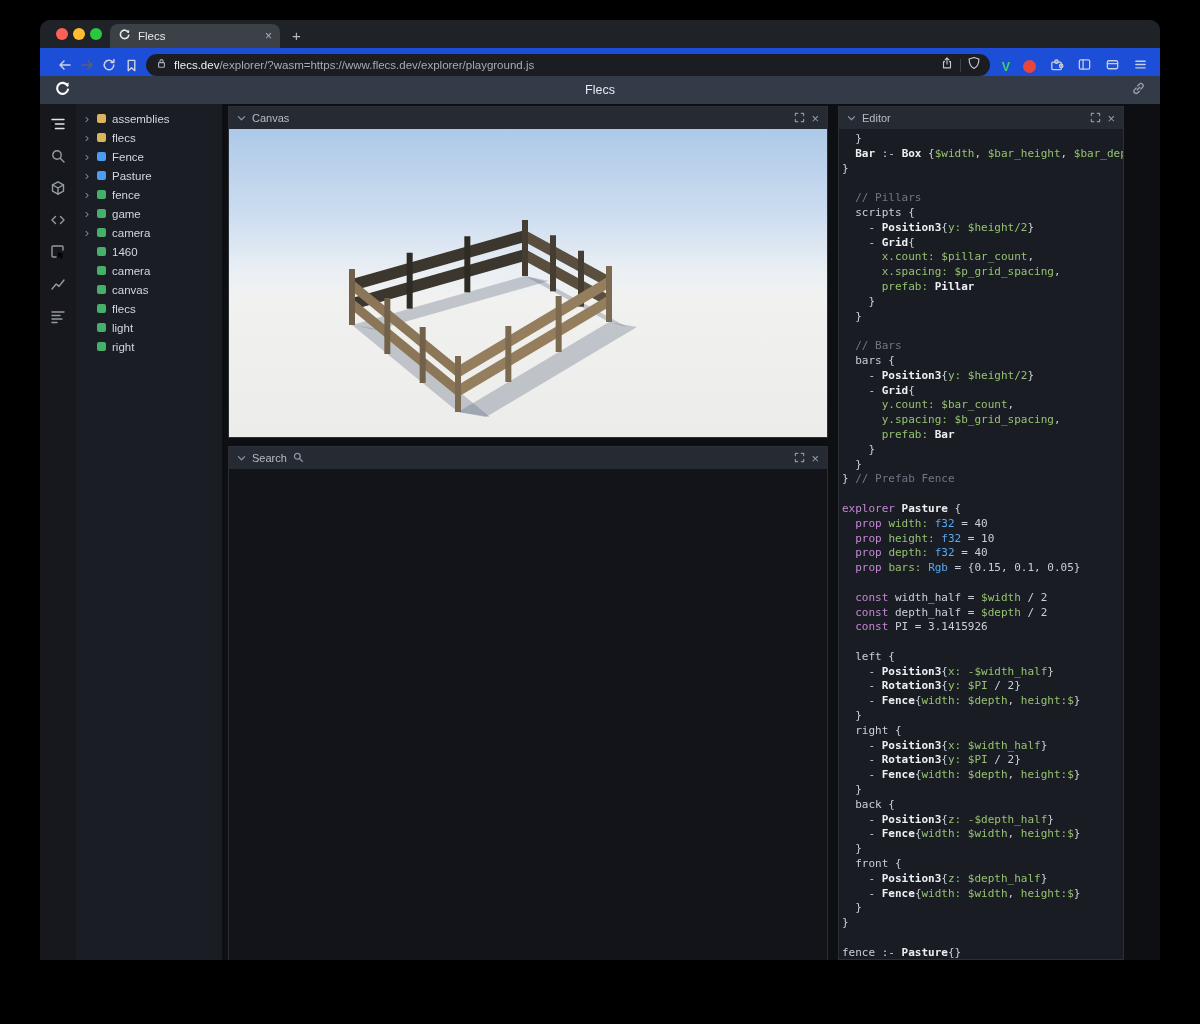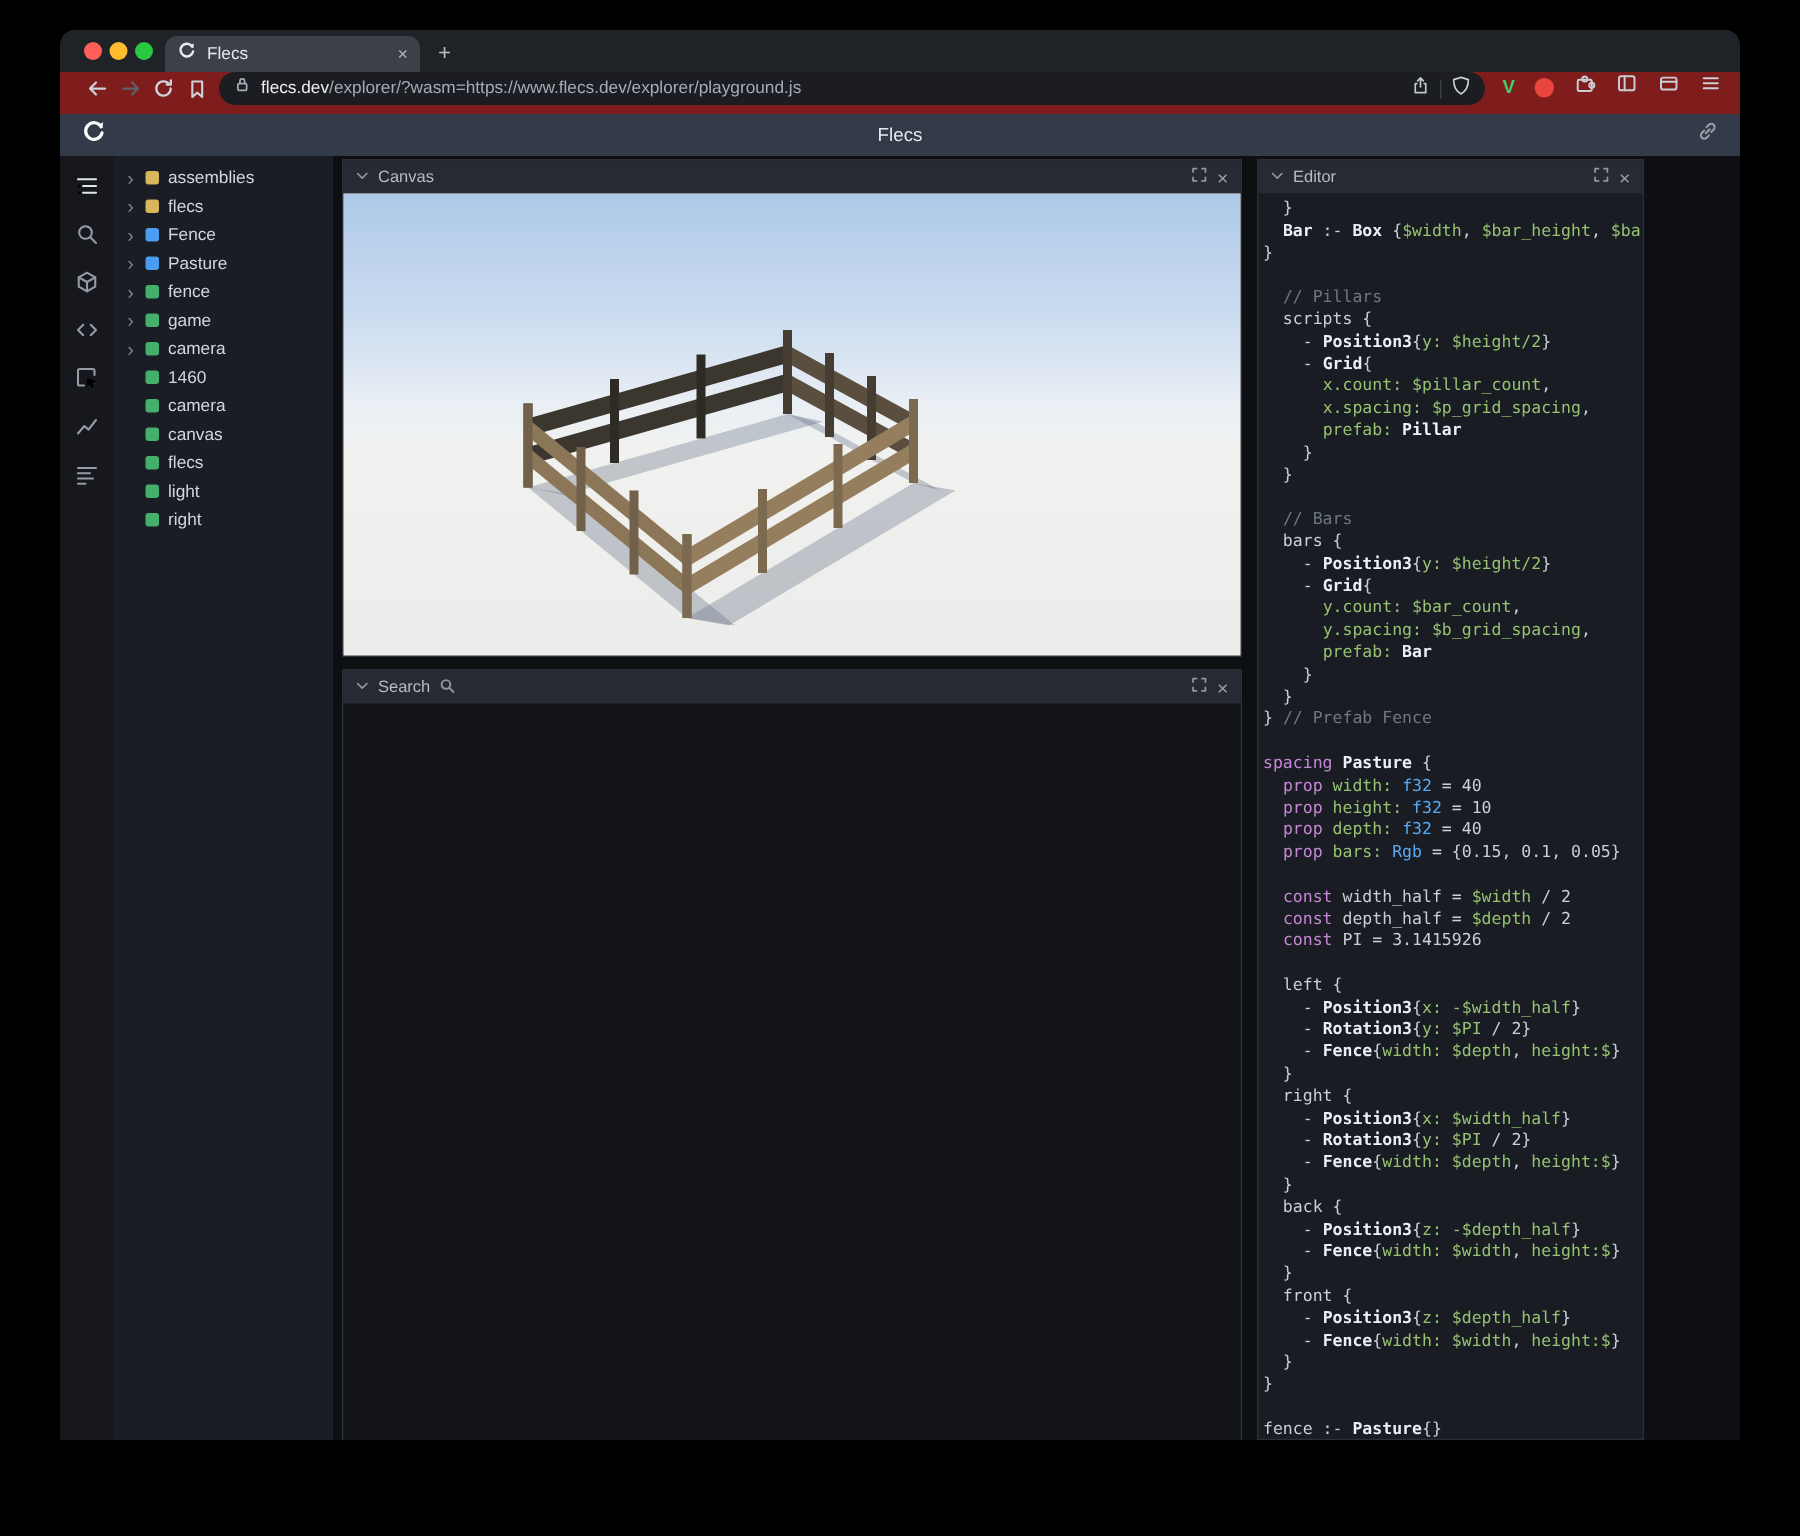--- a/index.html
+++ b/index.html
@@ -9,21 +9,21 @@
   .window{position:absolute;left:40px;top:20px;width:1120px;height:940px;border-radius:10px 10px 0 0;overflow:hidden;background:#121418}
 
   
   .tabstrip{height:28px;background:#1f2227;display:flex;align-items:flex-end}
   .lights{display:flex;gap:5px;align-items:center;height:28px;padding-left:16px;margin-right:8px}
   .light{width:12px;height:12px;border-radius:50%}
   .tab{display:flex;align-items:center;gap:7px;background:#3c4047;height:24px;width:170px;border-radius:8px 8px 0 0;padding:0 8px;margin-top:4px}
   .tab-title{flex:1;font-size:11.5px;color:#e7e9ec;white-space:nowrap;overflow:hidden}
   .tab-close{color:#aeb3ba;font-size:12px;line-height:1;cursor:default}
   .newtab{color:#b7bcc3;font-size:15px;padding:0 0 4px 12px}
-  .toolbar{height:28px;background:#7f1d1d;display:flex;align-items:flex-start;padding:0 12px 0 14px}
+  .toolbar{height:28px;background:#1d4ed8;display:flex;align-items:flex-end;padding:0 12px 0 14px}
   .navbtn{display:flex;align-items:center;justify-content:center;width:22px;height:22px}
   .navbtn svg{stroke:#ced2d9;fill:none;stroke-width:1.5;stroke-linecap:round;stroke-linejoin:round}
   .navbtn.dim svg{stroke:#5b6069}
   .urlfield{flex:1;height:22px;background:#1b1d22;border-radius:12px;display:flex;align-items:center;padding:0 9px;gap:6px;margin:0 10px 0 4px;min-width:0}
   .urltext{font-size:11.5px;white-space:nowrap;overflow:hidden;flex:1}
   .url-domain{color:#eceef1}
   .url-path{color:#a6abb4}
   .fdiv{width:1px;height:13px;background:#3a3e45}
   .exticons{display:flex;align-items:center;gap:13px;padding-left:2px}
   .exticons svg{stroke:#c9cdd4;fill:none;stroke-width:1.4;stroke-linecap:round;stroke-linejoin:round}
@@ -48,21 +48,21 @@
   .dot{width:9px;height:9px;border-radius:2px;flex:none}
   .tl{white-space:nowrap}
 
   .panel{position:absolute;background:#1d2129;border:1px solid #2b3038;display:flex;flex-direction:column}
   .panel-h{height:22px;background:#262a32;display:flex;align-items:center;padding:0 8px;gap:6px;color:#b7bcc5;font-size:11px;flex:none}
   .panel-h svg{stroke:#8e959f;fill:none;stroke-width:1.3;stroke-linecap:round;stroke-linejoin:round}
   .panel-h .sp{flex:1}
   .pclose{color:#9aa0a8;font-size:13px;line-height:1}
   #canvas-panel{left:188px;top:2px;width:600px;height:332px}
   #search-panel{left:188px;top:342px;width:600px;height:649px}
-  #editor-panel{left:798px;top:2px;width:258px;height:854px}
+  #editor-panel{left:798px;top:2px;width:286px;height:854px}
   .canvas-body{flex:1;overflow:hidden;background:#e9edf1}
   .search-body{flex:1;background:#121419}
   .editor-body{flex:1;background:#191c23;overflow:hidden;padding:3px 0 0 3px}
 
   
   .cl{height:14.8px;white-space:pre;font-family:"DejaVu Sans Mono",monospace;font-size:11px;line-height:14.8px}
   .tok-p{color:#c9cfda}
   .tok-e{color:#eceff4;font-weight:bold}
   .tok-k{color:#c586d6}
   .tok-t{color:#58a9f2}
@@ -406,21 +406,21 @@
               <div class="cl"><span class="tok-p">  bars {</span></div>
               <div class="cl"><span class="tok-p">    - </span><span class="tok-e">Position3</span><span class="tok-p">{</span><span class="tok-v">y: $height/2</span><span class="tok-p">}</span></div>
               <div class="cl"><span class="tok-p">    - </span><span class="tok-e">Grid</span><span class="tok-p">{</span></div>
               <div class="cl"><span class="tok-p">      </span><span class="tok-v">y.count:</span><span class="tok-p"> </span><span class="tok-v">$bar_count</span><span class="tok-p">,</span></div>
               <div class="cl"><span class="tok-p">      </span><span class="tok-v">y.spacing:</span><span class="tok-p"> </span><span class="tok-v">$b_grid_spacing</span><span class="tok-p">,</span></div>
               <div class="cl"><span class="tok-p">      </span><span class="tok-v">prefab:</span><span class="tok-p"> </span><span class="tok-e">Bar</span></div>
               <div class="cl"><span class="tok-p">    }</span></div>
               <div class="cl"><span class="tok-p">  }</span></div>
               <div class="cl"><span class="tok-p">} </span><span class="tok-c">// Prefab Fence</span></div>
               <div class="cl"></div>
-              <div class="cl"><span class="tok-k">spacing</span><span class="tok-p"> </span><span class="tok-e">Pasture</span><span class="tok-p"> {</span></div>
+              <div class="cl"><span class="tok-k">explorer</span><span class="tok-p"> </span><span class="tok-e">Pasture</span><span class="tok-p"> {</span></div>
               <div class="cl"><span class="tok-p">  </span><span class="tok-k">prop</span><span class="tok-p"> </span><span class="tok-v">width:</span><span class="tok-p"> </span><span class="tok-t">f32</span><span class="tok-p"> = 40</span></div>
               <div class="cl"><span class="tok-p">  </span><span class="tok-k">prop</span><span class="tok-p"> </span><span class="tok-v">height:</span><span class="tok-p"> </span><span class="tok-t">f32</span><span class="tok-p"> = 10</span></div>
               <div class="cl"><span class="tok-p">  </span><span class="tok-k">prop</span><span class="tok-p"> </span><span class="tok-v">depth:</span><span class="tok-p"> </span><span class="tok-t">f32</span><span class="tok-p"> = 40</span></div>
               <div class="cl"><span class="tok-p">  </span><span class="tok-k">prop</span><span class="tok-p"> </span><span class="tok-v">bars:</span><span class="tok-p"> </span><span class="tok-t">Rgb</span><span class="tok-p"> = {0.15, 0.1, 0.05}</span></div>
               <div class="cl"></div>
               <div class="cl"><span class="tok-p">  </span><span class="tok-k">const</span><span class="tok-p"> width_half = </span><span class="tok-v">$width</span><span class="tok-p"> / 2</span></div>
               <div class="cl"><span class="tok-p">  </span><span class="tok-k">const</span><span class="tok-p"> depth_half = </span><span class="tok-v">$depth</span><span class="tok-p"> / 2</span></div>
               <div class="cl"><span class="tok-p">  </span><span class="tok-k">const</span><span class="tok-p"> PI = 3.1415926</span></div>
               <div class="cl"></div>
               <div class="cl"><span class="tok-p">  left {</span></div>

